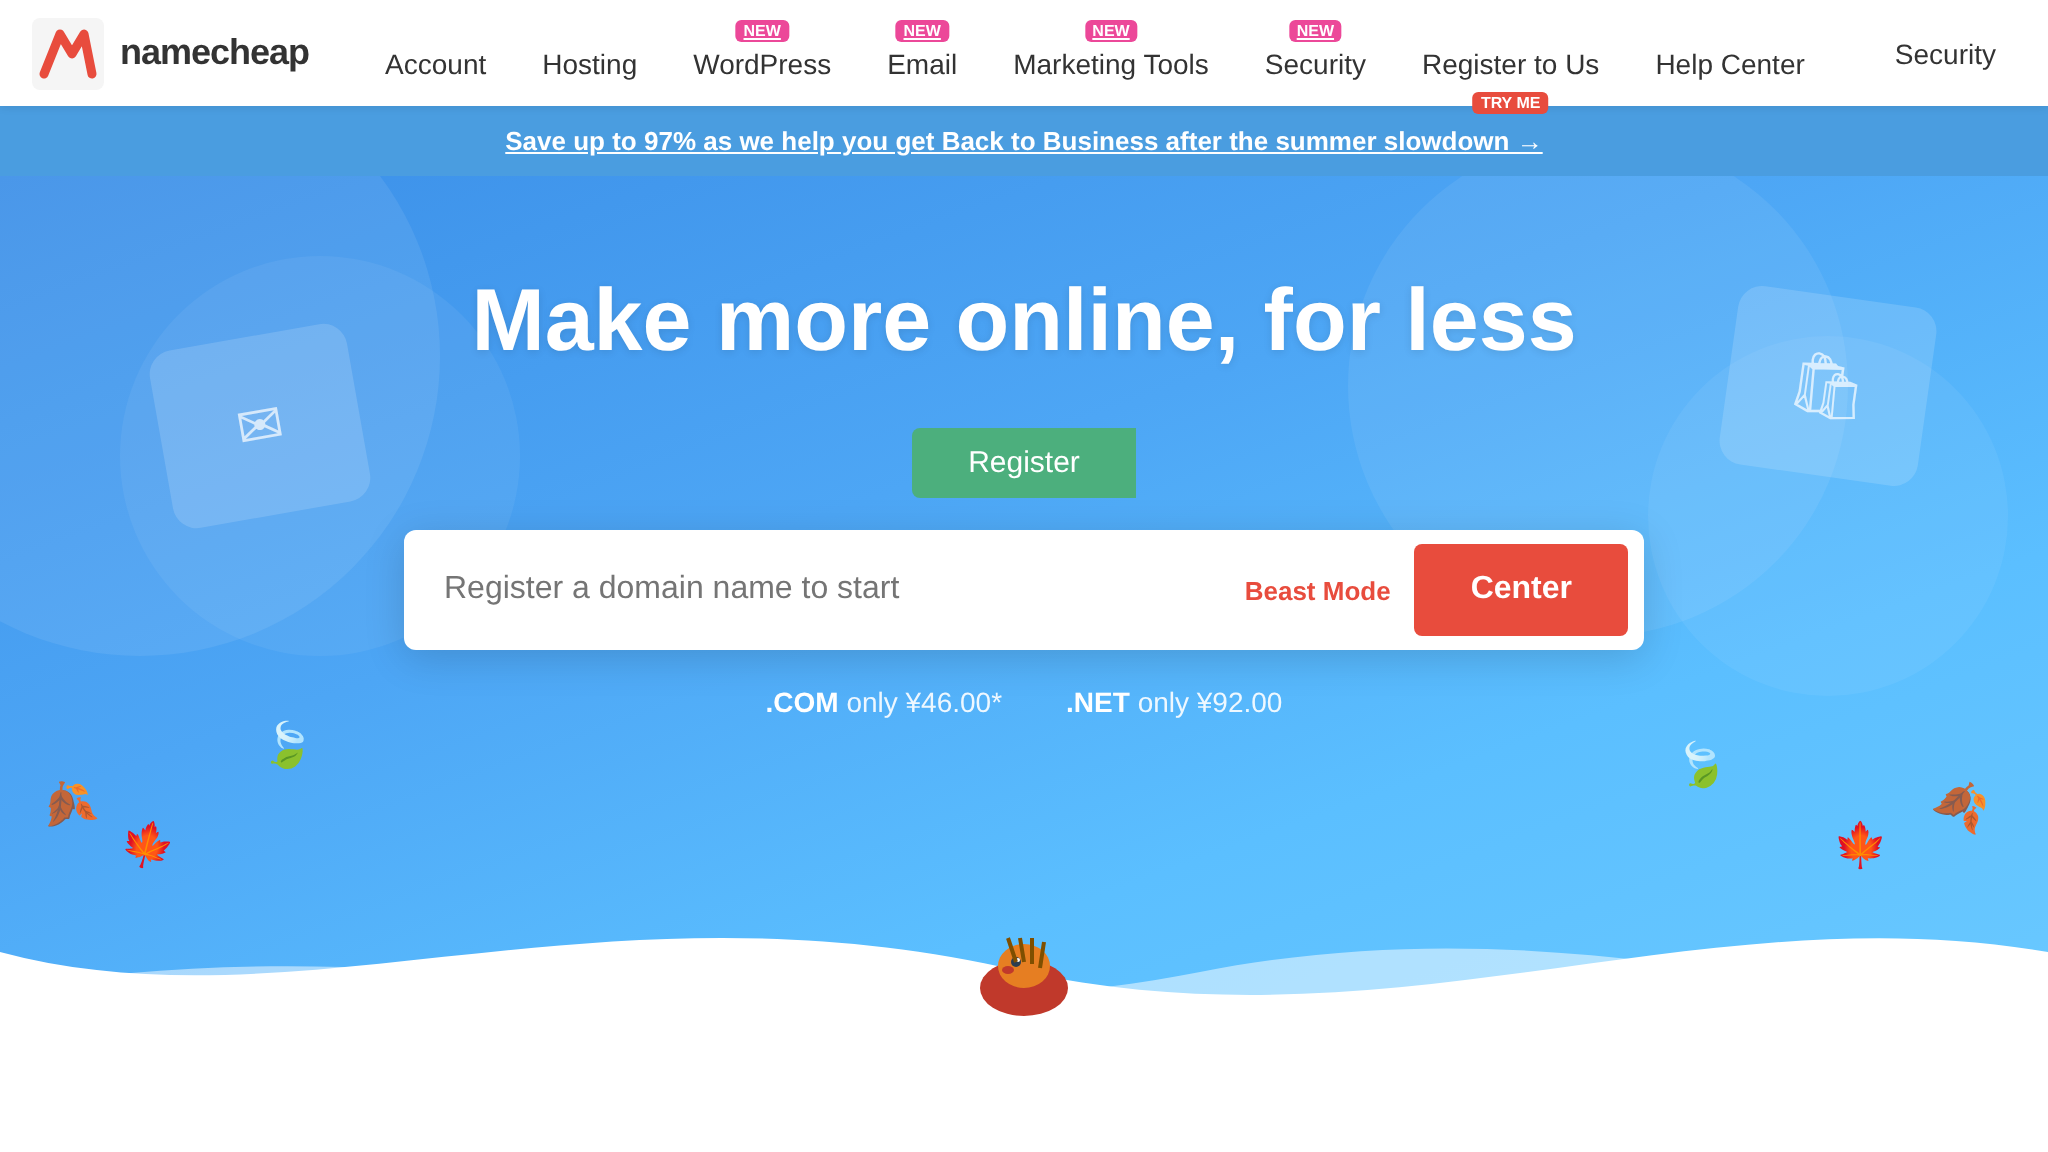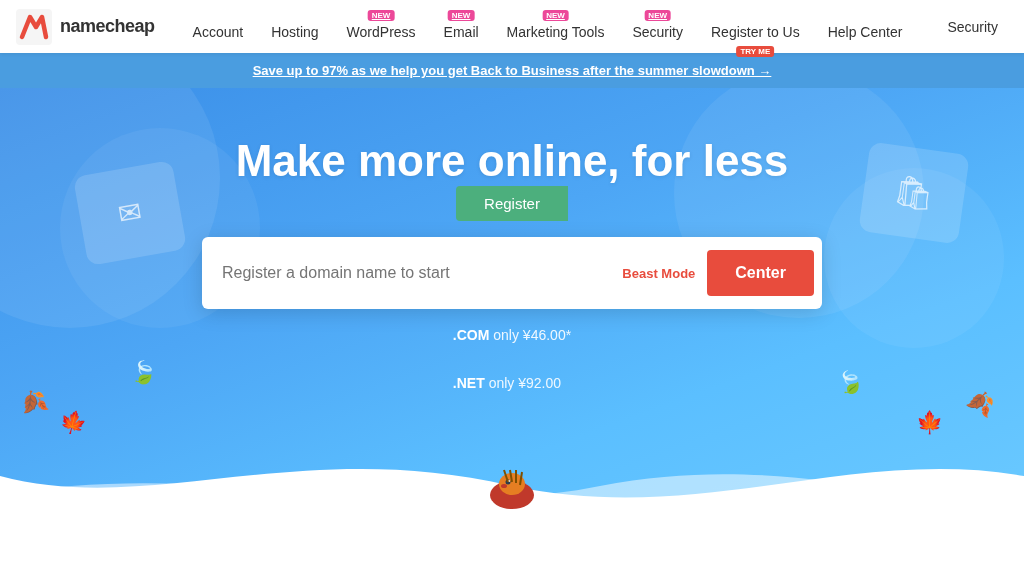--- a/index.html
+++ b/index.html
@@ -181,20 +181,21 @@
       justify-content: center;
       font-size: 32px;
       color: rgba(255,255,255,0.7);
     }
 
     .hero-title {
       font-size: 44px;
       font-weight: 700;
       color: #fff;
       text-align: center;
+      margin-bottom: 28px;
       position: relative;
       z-index: 2;
       text-shadow: 0 1px 4px rgba(0,0,0,0.1);
     }
 
     
     .search-tabs {
       display: flex;
       margin-bottom: 16px;
       position: relative;
@@ -220,21 +221,21 @@
       border-radius: 0 4px 4px 0;
     }
 
     
     .search-box {
       display: flex;
       align-items: center;
       background: #fff;
       border-radius: 6px;
       width: 620px;
-      height: 72px;
+      height: 60px;
       padding: 0 8px 0 20px;
       position: relative;
       z-index: 2;
       box-shadow: 0 4px 20px rgba(0,0,0,0.15);
     }
     .search-input {
       flex: 1;
       border: none;
       outline: none;
       font-size: 16px;
@@ -263,21 +264,20 @@
       cursor: pointer;
     }
 
     
     .pricing-info {
       margin-top: 18px;
       display: flex;
       gap: 32px;
       position: relative;
       z-index: 2;
-      flex-direction: column;
     }
     .pricing-item {
       font-size: 14px;
       color: rgba(255,255,255,0.9);
     }
     .pricing-item strong {
       color: #fff;
       font-weight: 700;
     }
 

